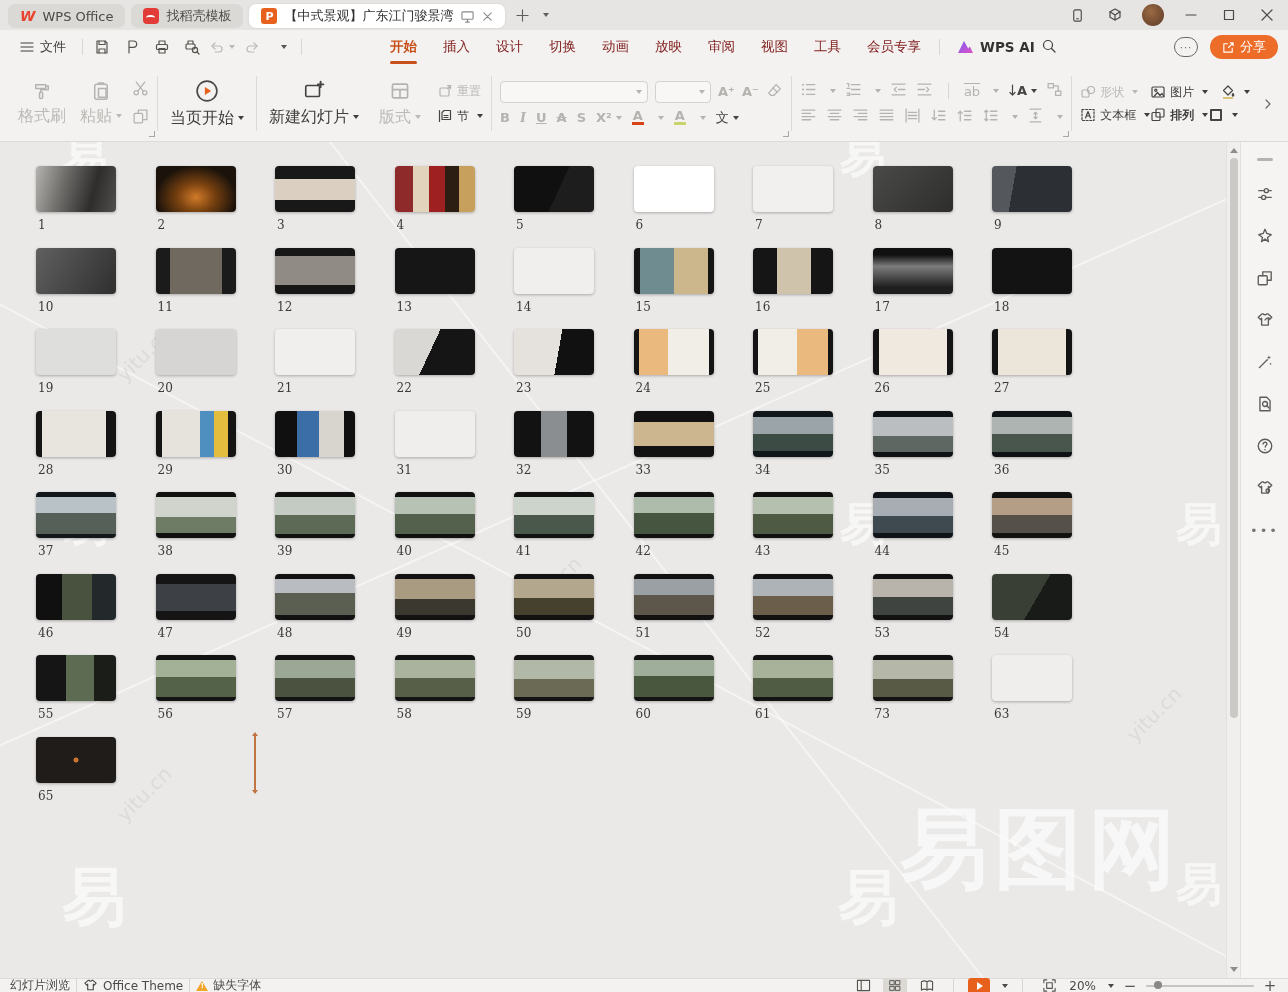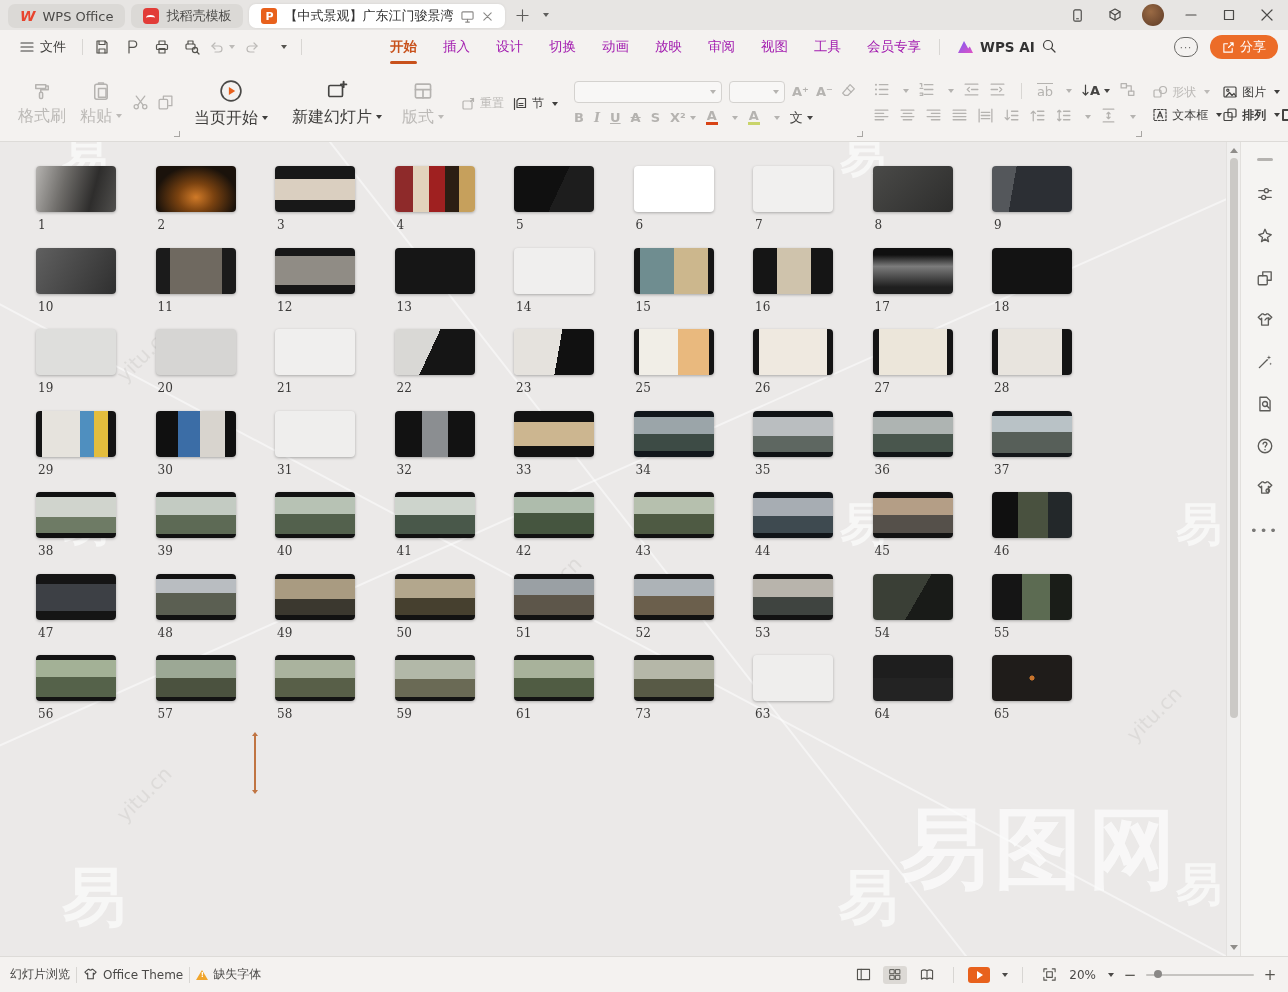--- a/index.html
+++ b/index.html
@@ -24,36 +24,36 @@
 
   
   .menubar { height:34px; background:#f4f2f0; display:flex; align-items:center; padding:0 10px; flex:0 0 auto; }
   .file-btn { display:flex; align-items:center; gap:6px; font-size:13px; padding:0 10px; }
   .vsep { width:1px; height:16px; background:#d8d6d3; margin:0 6px; }
   .qat { display:flex; align-items:center; gap:4px; }
   .qat .qbtn { width:26px; height:24px; display:flex; align-items:center; justify-content:center; color:#55544f; border-radius:4px; }
   .qat .qbtn.disabled { color:#bdbbb8; }
   .chev { display:inline-block; width:0; height:0; border-left:3.5px solid transparent; border-right:3.5px solid transparent; border-top:4px solid currentColor; margin-left:4px; }
   .rtabs { display:flex; align-items:center; margin-left:70px; gap:2px; }
-  .rtab { padding:6px 12px; font-size:13.5px; color:#a21caf; position:relative; cursor:default; }
+  .rtab { padding:6px 12px; font-size:13.5px; color:#7f1d1d; position:relative; cursor:default; }
   .rtab.active { color:#c8511b; font-weight:700; }
   .rtab.active::after { content:""; position:absolute; left:12px; right:12px; bottom:-2px; height:3px; border-radius:2px; background:#c8511b; }
   .wpsai { display:flex; align-items:center; gap:6px; font-size:13.5px; margin-left:10px; font-weight:600; color:#333; }
   .menubar-right { margin-left:auto; display:flex; align-items:center; gap:12px; }
   .share-btn { height:24px; background:#ec6c28; color:#fff; border-radius:12px; display:flex; align-items:center; gap:5px; padding:0 12px; font-size:13px; }
   .smiley { width:24px; height:20px; border:1.3px solid #6a6966; border-radius:10px; display:flex; align-items:center; justify-content:center; color:#6a6966; letter-spacing:1px; font-size:10px; }
 
   
   .ribbon { height:78px; background:#f4f2f0; border-bottom:1px solid #dddbd8; display:flex; align-items:stretch; padding:4px 2px 2px 6px; flex:0 0 auto; }
   .rgroup { display:flex; align-items:center; gap:6px; padding:0 8px; position:relative; }
   .rgsep { width:1px; background:#ddd9d5; margin:8px 0; }
   .bigbtn { display:flex; flex-direction:column; align-items:center; justify-content:center; gap:5px; min-width:44px; padding:2px 4px; border-radius:4px; }
   .bigbtn .lbl { font-size:16px; display:flex; align-items:center; white-space:nowrap; }
   .disabled { color:#bcbab7 !important; }
-  .stackcol { display:flex; flex-direction:row; justify-content:flex-start; gap:8px; }
+  .stackcol { display:flex; flex-direction:column; justify-content:flex-start; gap:8px; }
   .smallbtn { display:flex; align-items:center; gap:4px; font-size:12px; white-space:nowrap; }
   .launcher { position:absolute; right:2px; bottom:2px; width:6px; height:6px; border-right:1.2px solid #a8a6a3; border-bottom:1.2px solid #a8a6a3; }
   .two-rows { display:flex; flex-direction:column; justify-content:center; gap:6px; }
   .rowline { display:flex; align-items:center; gap:7px; }
   .combo { height:22px; border:1px solid #d4d2cf; border-radius:4px; background:#f8f7f6; display:flex; align-items:center; justify-content:flex-end; padding:0 5px; color:#b5b3b0; }
   .combo.font { width:148px; } .combo.size { width:56px; }
   .g { color:#b5b3b0; } 
   .d { color:#454442; } 
   .tg { font-size:13px; font-weight:600; display:inline-flex; align-items:center; }
   .tg.it { font-style:italic; font-family:"DejaVu Serif",serif; }
@@ -90,21 +90,21 @@
   .sb-down { bottom:6px; border-top:5px solid #8f8d8a; }
   .sb-thumb { position:absolute; left:3px; top:16px; width:8px; height:560px; border-radius:4px; background:#cbc9c6; }
 
   
   .panel { flex:0 0 48px; background:#f5f4f2; border-left:1px solid #e2e0dd; display:flex; flex-direction:column; align-items:center; padding-top:16px; }
   .panel .dash { width:16px; height:3px; border-radius:2px; background:#b5b3b0; margin-bottom:18px; }
   .pbtn { width:30px; height:30px; margin-bottom:12px; display:flex; align-items:center; justify-content:center; color:#5d5c59; border-radius:5px; }
   .pbtn.dots { letter-spacing:2px; font-size:13px; color:#7a7977; }
 
   
-  .statusbar { height:36px; background:#f4f2f0; border-top:1px solid #dddbd8; display:flex; align-items:center; padding:0 10px; font-size:12px; color:#4a4947; flex:0 0 auto; }
+  .statusbar { height:14px; background:#f4f2f0; border-top:1px solid #dddbd8; display:flex; align-items:center; padding:0 10px; font-size:12px; color:#4a4947; flex:0 0 auto; }
   .sb-item { display:flex; align-items:center; gap:5px; }
   .warn-tri { width:0; height:0; border-left:6px solid transparent; border-right:6px solid transparent; border-bottom:10px solid #f0a52c; position:relative; }
   .warn-tri::after { content:"!"; position:absolute; left:-1.5px; top:1px; font-size:7px; color:#fff; font-weight:700; }
   .status-right { margin-left:auto; display:flex; align-items:center; gap:8px; }
   .vbtn { width:24px; height:18px; display:flex; align-items:center; justify-content:center; color:#55544f; border-radius:3px; }
   .vbtn.active { background:#dcd9d5; }
   .playbtn { width:22px; height:16px; background:#e8611c; border-radius:3px; display:flex; align-items:center; justify-content:center; }
   .playbtn::after { content:""; width:0; height:0; border-left:6px solid #fff; border-top:4px solid transparent; border-bottom:4px solid transparent; margin-left:1px; }
   .zoomtrack { width:108px; height:2px; background:#c6c4c1; border-radius:1px; position:relative; }
   .zoomknob { position:absolute; left:8px; top:-3.5px; width:8px; height:8px; border-radius:50%; background:#8a8886; }
@@ -715,20 +715,24 @@
           <div class="slide">
             <div class="thumb" style="background: linear-gradient(115deg, rgb(217, 216, 213) 0px, rgb(217, 216, 213) 45%, rgb(21, 21, 21) 45%);"></div>
             <div class="num">22</div>
           </div>
 
           <div class="slide">
             <div class="thumb" style="background: linear-gradient(100deg, rgb(229, 226, 221) 0px, rgb(229, 226, 221) 55%, rgb(17, 17, 17) 55%);"></div>
             <div class="num">23</div>
           </div>
 
+          <div class="slide">
+            <div class="thumb" style="background: linear-gradient(90deg, rgb(20, 20, 20) 0px, rgb(20, 20, 20) 6%, rgb(233, 185, 126) 6%, rgb(233, 185, 126) 42%, rgb(241, 238, 231) 42%, rgb(241, 238, 231) 94%, rgb(20, 20, 20) 94%);"></div>
+            <div class="num">24</div>
+          </div>
 
           <div class="slide">
             <div class="thumb" style="background: linear-gradient(90deg, rgb(20, 20, 20) 0px, rgb(20, 20, 20) 6%, rgb(241, 238, 231) 6%, rgb(241, 238, 231) 55%, rgb(233, 185, 126) 55%, rgb(233, 185, 126) 94%, rgb(20, 20, 20) 94%);"></div>
             <div class="num">25</div>
           </div>
 
           <div class="slide">
             <div class="thumb" style="background: linear-gradient(90deg, rgb(20, 20, 20) 0px, rgb(20, 20, 20) 7%, rgb(239, 233, 224) 7%, rgb(239, 233, 224) 93%, rgb(20, 20, 20) 93%);"></div>
             <div class="num">26</div>
           </div>
@@ -891,40 +895,40 @@
           <div class="slide">
             <div class="thumb" style="background: linear-gradient(rgb(19, 19, 19) 0px, rgb(19, 19, 19) 10%, rgb(170, 179, 158) 10%, rgb(170, 179, 158) 50%, rgb(88, 95, 72) 50%, rgb(88, 95, 72) 92%, rgb(19, 19, 19) 92%);"></div>
             <div class="num">58</div>
           </div>
 
           <div class="slide">
             <div class="thumb" style="background: linear-gradient(rgb(19, 19, 19) 0px, rgb(19, 19, 19) 10%, rgb(178, 184, 168) 10%, rgb(178, 184, 168) 52%, rgb(106, 106, 85) 52%, rgb(106, 106, 85) 92%, rgb(19, 19, 19) 92%);"></div>
             <div class="num">59</div>
           </div>
 
+          <div class="slide">
+            <div class="thumb" style="background: linear-gradient(rgb(19, 19, 19) 0px, rgb(19, 19, 19) 10%, rgb(159, 174, 154) 10%, rgb(159, 174, 154) 46%, rgb(74, 87, 63) 46%, rgb(74, 87, 63) 92%, rgb(19, 19, 19) 92%);"></div>
+            <div class="num">60</div>
+          </div>
 
           <div class="slide">
             <div class="thumb" style="background: linear-gradient(rgb(19, 19, 19) 0px, rgb(19, 19, 19) 10%, rgb(168, 178, 155) 10%, rgb(168, 178, 155) 50%, rgb(80, 92, 67) 50%, rgb(80, 92, 67) 92%, rgb(19, 19, 19) 92%);"></div>
             <div class="num">61</div>
           </div>
 
           <div class="slide">
             <div class="thumb" style="background: linear-gradient(rgb(19, 19, 19) 0px, rgb(19, 19, 19) 10%, rgb(181, 183, 168) 10%, rgb(181, 183, 168) 52%, rgb(88, 90, 70) 52%, rgb(88, 90, 70) 92%, rgb(19, 19, 19) 92%);"></div>
             <div class="num">73</div>
           </div>
 
           <div class="slide">
             <div class="thumb" style="background: rgb(239, 238, 237);"></div>
             <div class="num">63</div>
           </div>
 
-          <div class="slide">
-            <div class="thumb" style="background: linear-gradient(rgb(30, 30, 30) 0px, rgb(30, 30, 30) 50%, rgb(35, 35, 35) 50%);"></div>
-            <div class="num">64</div>
-          </div>
 
           <div class="slide">
             <div class="thumb" style="background: radial-gradient(circle, rgb(201, 116, 44) 0px, rgb(201, 116, 44) 5%, rgb(31, 28, 26) 6%);"></div>
             <div class="num">65</div>
           </div>
         </div>
 
       <div class="cursor"></div>
 
       <div class="scrollbar">

